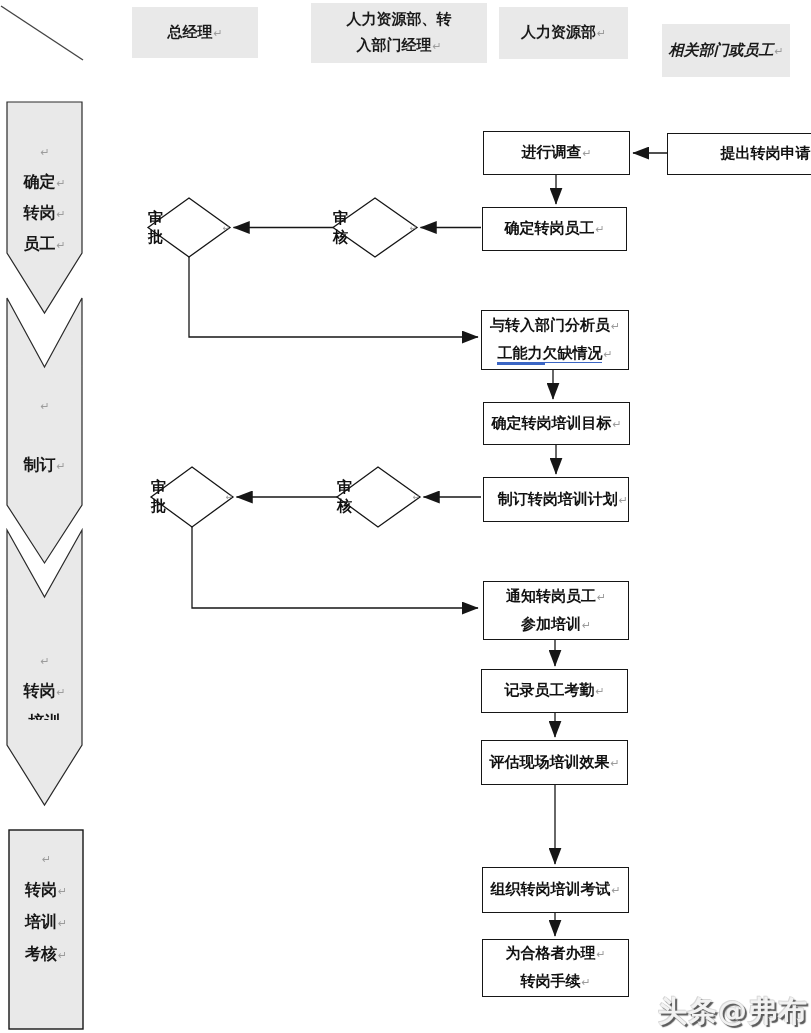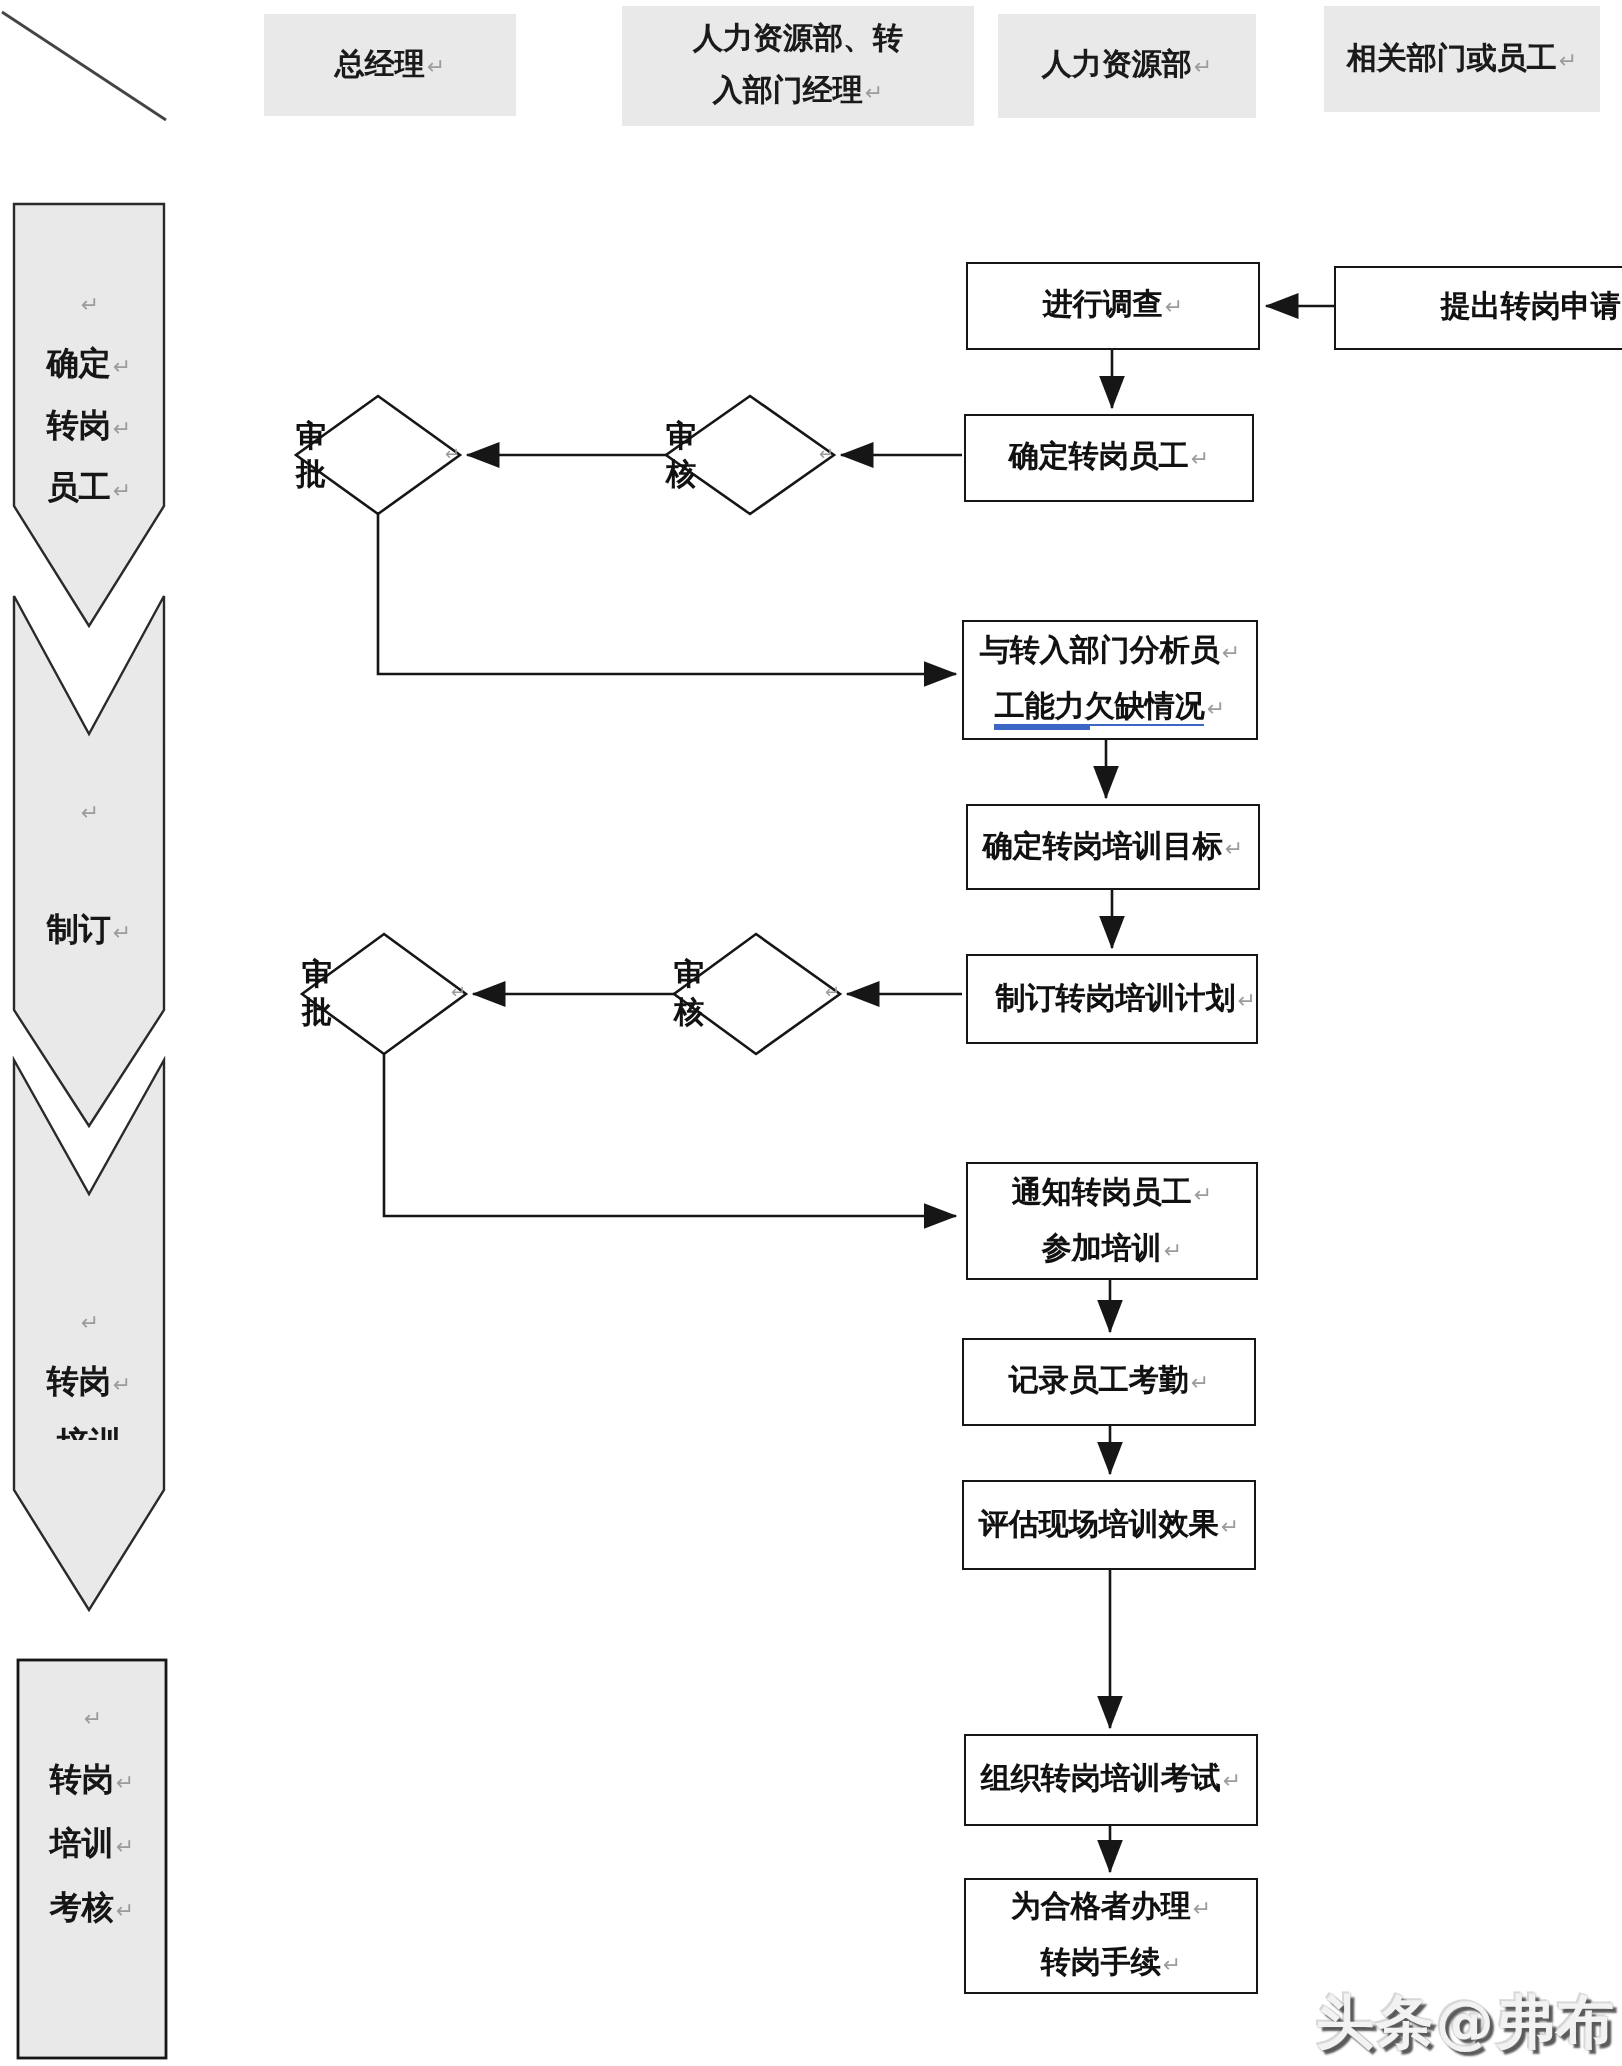--- a/index.html
+++ b/index.html
@@ -95,21 +95,21 @@
 
   <div class="hdr" style="left:311px;top:3px;width:176px;height:60px;">
     <div>人力资源部、转</div>
     <div><span>入部门经理</span><span class="pc">↵</span></div>
   </div>
 
   <div class="hdr" style="left:499px;top:7px;width:129px;height:52px;">
     <div><span>人力资源部</span><span class="pc">↵</span></div>
   </div>
 
-  <div class="hdr" style="left:662px;top:3px;width:138px;height:53px;">
+  <div class="hdr" style="left:662px;top:24px;width:128px;height:53px;font-style:italic;">
     <div><span>相关部门或员工</span><span class="pc">↵</span></div>
   </div>
 
   <div class="steptxt" style="left:7px;top:136px;width:75px;">
     <div><span class="pc">↵</span></div>
     <div><span>确定</span><span class="pc">↵</span></div>
     <div><span>转岗</span><span class="pc">↵</span></div>
     <div><span>员工</span><span class="pc">↵</span></div>
   </div>
 

